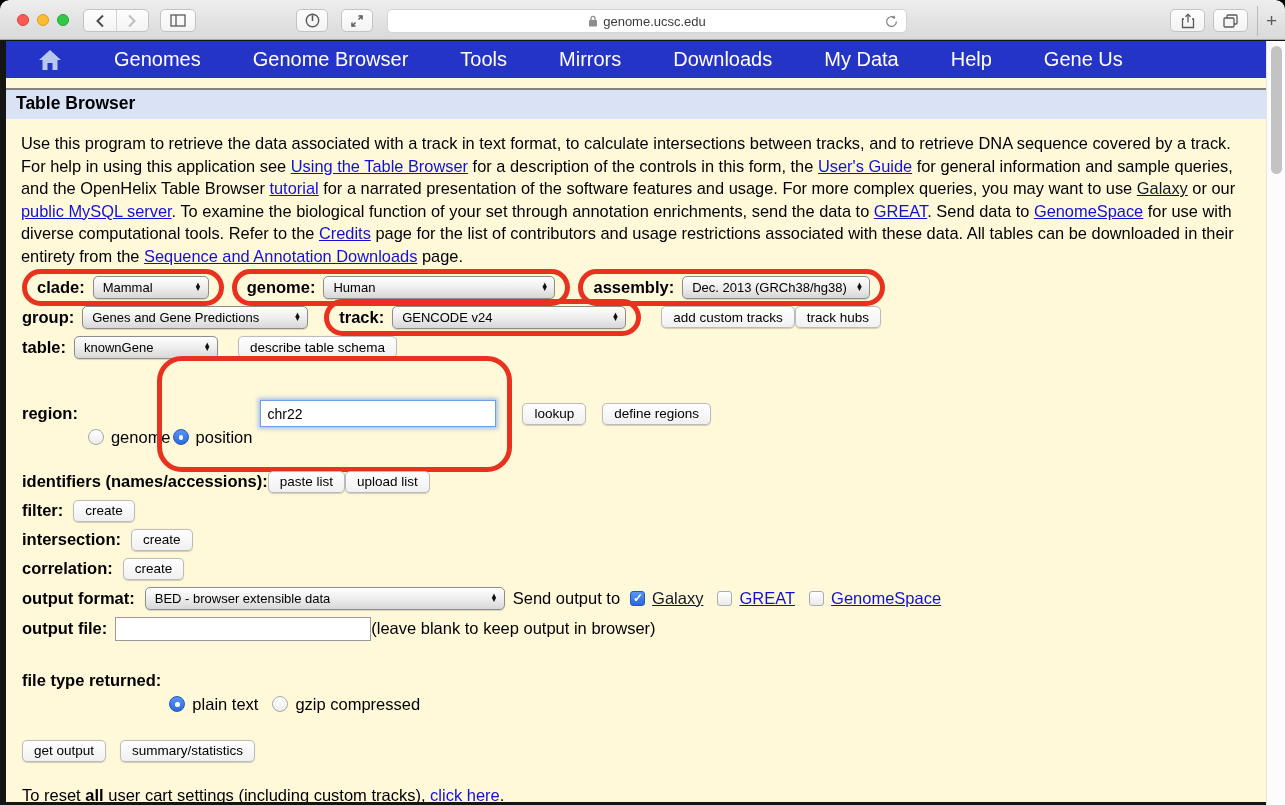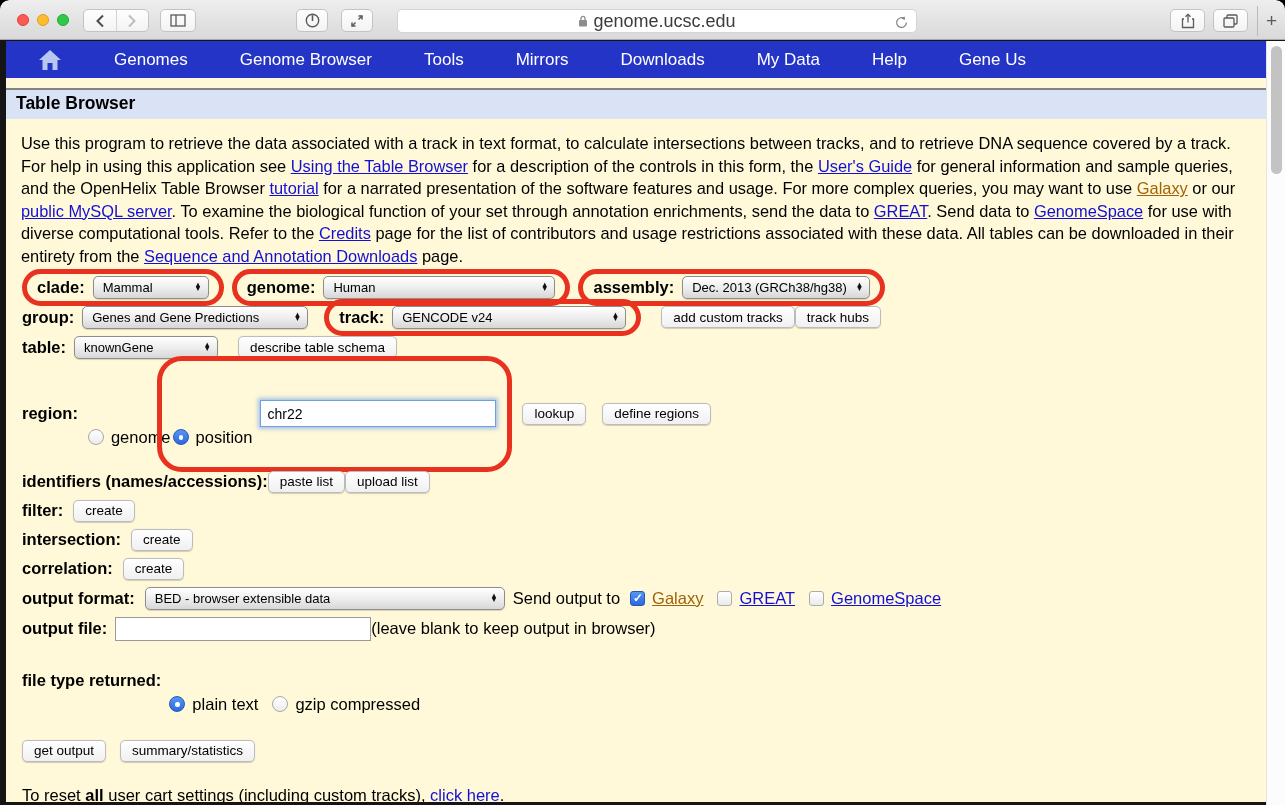--- a/index.html
+++ b/index.html
@@ -22,44 +22,44 @@
   .navgroup .half { flex:1; height:100%; display:flex; align-items:center; justify-content:center; }
   .navgroup .half + .half { border-left:1px solid #d4d4d4; }
   .b-sidebar { left:160px; width:36px; }
   .b-ext { left:296px; width:32px; }
   .b-full { left:341px; width:32px; }
   .b-share { left:1170px; width:35px; }
   .b-tabs { left:1213px; width:35px; }
   .newtab { position:absolute; top:6px; right:0; width:28px; height:30px; border-left:1px solid #b9b9b9;
             display:flex; align-items:center; justify-content:center; color:#5a5a5a; font-size:19px; }
 
-  .urlbar { position:absolute; left:397px; top:9px; width:520px; height:24px; background:#fff;
+  .urlbar { position:absolute; left:387px; top:9px; width:520px; height:24px; background:#fff;
             border:1px solid #d4d4d4; border-radius:5px; display:flex; align-items:center; justify-content:center;
-            font-size:18px; color:#3c3c3c; }
+            font-size:13px; color:#3c3c3c; }
   .urlbar .lock { margin-right:5px; display:flex; }
   .urlbar .reload { position:absolute; right:7px; top:4px; }
 
   
   .main { position:absolute; top:41px; left:0; right:0; bottom:0; background:#151515; }
   .content { position:absolute; left:6px; right:19px; top:0; bottom:3px; background:#fff9d9; overflow:hidden; }
   .scrolltrack { position:absolute; top:0; right:0; width:19px; bottom:0; background:#fcfcfc; border-left:1px solid #e4e4e4; }
   .scrollthumb { position:absolute; top:5px; left:4px; width:11px; height:128px; background:#c3c3c3; border-radius:6px; }
 
   
   .ucsc-nav { height:37px; background:#2434c6; display:flex; align-items:center; padding-left:32px; gap:52px;
-              color:#fff; font-size:17px; font-weight:500; }
+              color:#fff; font-size:20px; font-weight:500; }
   .ucsc-nav .item { cursor:default; white-space:nowrap; }
 
   .section-header { background:#dae3f6; border-top:2px solid #828282; padding:3px 0 5px 10px;
                     font-weight:bold; font-size:17.5px; color:#000; margin-top:10px; }
   .section-header.bottom { margin-top:44px; }
 
   .intro { margin:13px 15px 0 15px; font-size:16.4px; line-height:22.6px; color:#000; }
   a.lnk, .lnk { color:#1310d5; text-decoration:underline; cursor:pointer; }
-  .lnk.visited { color:#a16207; }
+  .lnk.visited { color:#0f172a; }
 
   
   .form-area { padding:8px 0 0 16px; font-size:16.5px; color:#000; }
   .frow { display:flex; align-items:center; margin-bottom:7px; }
   .lbl { font-weight:bold; white-space:nowrap; }
 
   .mac-select { display:inline-flex; align-items:center; justify-content:space-between;
                 background:linear-gradient(#ffffff,#ececec 55%,#d7d7d7); border:1px solid #8d8d8d; border-radius:5px;
                 height:23px; padding:0 6px 0 9px; font-size:13px; color:#000; cursor:default;
                 box-shadow:inset 0 1px 0 rgba(255,255,255,.8), 0 .5px 1px rgba(0,0,0,.15); }

